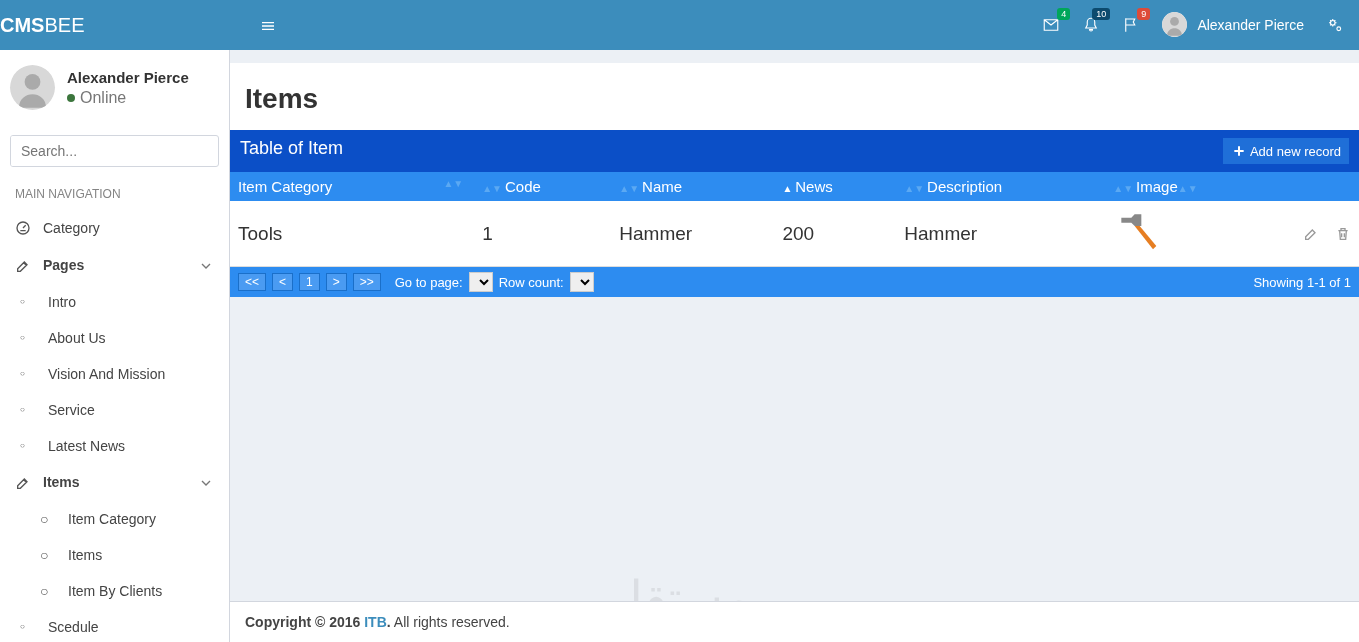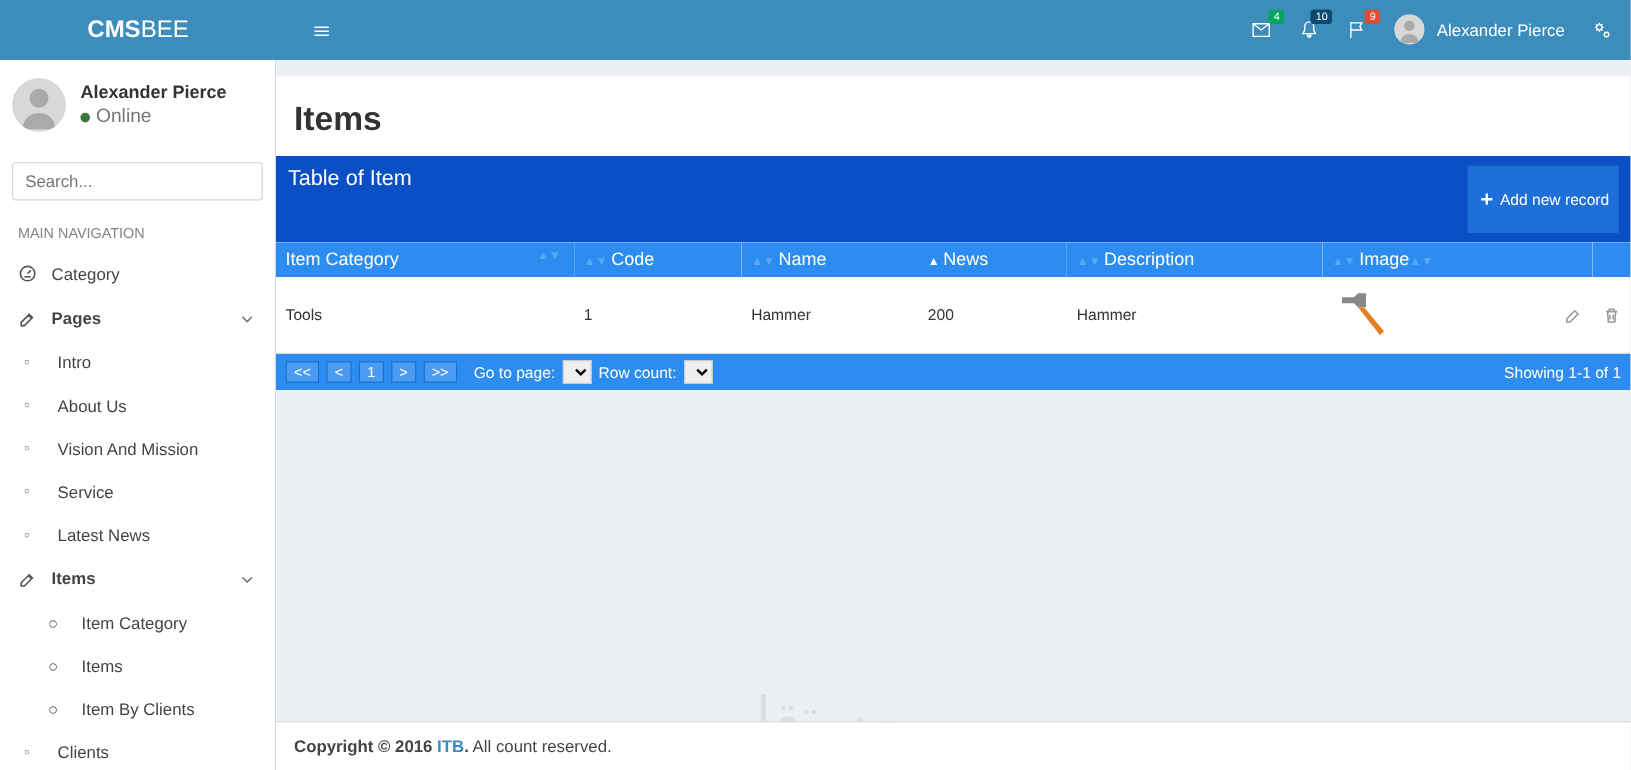--- a/index.html
+++ b/index.html
@@ -1,19 +1,19 @@
 <!DOCTYPE html>
 <html><head>
 <meta charset="utf-8">
 <style>
 * { margin: 0; padding: 0; box-sizing: border-box; }
 body { font-family: 'Source Sans Pro', Helvetica, Arial, sans-serif; font-size: 14px; color: #333; background: #ecf0f5; }
 .wrapper { display: flex; flex-direction: column; height: 642px; width: 1359px; overflow: hidden; position: relative; }
 .header { height: 50px; background: #3c8dbc; display: flex; align-items: center; color: #fff; }
-.logo { width: 230px; text-align: center; font-size: 20px; font-weight: 300; }
+.logo { width: 230px; text-align: left; font-size: 20px; font-weight: 300; }
 .logo b { font-weight: 700; }
 .navbar { flex: 1; display: flex; align-items: center; justify-content: space-between; padding: 0 15px; }
 .sidebar-toggle { cursor: pointer; padding: 15px; }
 .nav-right { display: flex; align-items: center; gap: 22px; }
 .nav-icon { position: relative; cursor: pointer; }
 .badge { position: absolute; top: -8px; right: -10px; font-size: 9px; padding: 1px 4px; border-radius: 3px; color: #fff; }
 .badge-green { background: #00a65a; }
 .badge-orange { background: #0c4a6e; }
 .badge-red { background: #dd4b39; }
 .user-area { display: flex; align-items: center; gap: 10px; cursor: pointer; }
@@ -37,27 +37,27 @@
 .nav-item .icon { width: 20px; margin-right: 8px; color: #555; }
 .nav-item .chevron { margin-left: auto; color: #777; }
 .sub-item { padding-left: 20px; }
 .sub-item .icon { font-size: 8px; }
 .sub-sub { padding-left: 40px; }
 .nav-item.active { font-weight: 600; }
 .content { flex: 1; display: flex; flex-direction: column; background: #ecf0f5; overflow: hidden; }
 .content-header { background: #fff; padding: 20px 15px 15px; font-size: 28px; color: #333; margin: 13px 0 0 0; }
 .box { margin: 0; }
 .box-header { background: #0b4fc7; color: #fff; padding: 8px 10px; font-size: 18px; display: flex; justify-content: space-between; align-items: flex-start; }
-.add-btn { background: #1f6fd8; border: none; color: #fff; padding: 20px 8px; cursor: pointer; font-size: 13px; display: flex; align-items: center; gap: 3px; }
+.add-btn { background: #1f6fd8; border: none; color: #fff; padding: 5px 8px; cursor: pointer; font-size: 13px; display: flex; align-items: center; gap: 3px; }
 .table { width: 100%; border-collapse: collapse; background: #fff; }
 .table thead { background: #2d8cf0; color: #fff; }
 .table th { text-align: left; padding: 6px 8px; font-weight: 400; font-size: 15px; position: relative; }
 .sort-icon { color: #5ba9f3; margin-right: 3px; font-size: 10px; }
 .sort-icon.active { color: #fff; }
-.table td { padding: 10px 8px; border-bottom: 1px solid #ddd; font-size: 13px; color: #333; }
+.table td { padding: 10px 8px; border-bottom: 1px solid #ddd; font-size: 19px; color: #333; }
 .action-cell { text-align: center; width: 30px; padding: 5px; }
 .action-icon { color: #999; cursor: pointer; }
 .hammer-img { width: 50px; height: 40px; }
 .pager { background: #2d8cf0; color: #fff; padding: 5px 8px; display: flex; align-items: center; gap: 6px; font-size: 13px; }
 .pager-btn { background: #4a9bf2; border: 1px solid #1a6fc9; color: #fff; padding: 1px 6px; cursor: pointer; font-size: 12px; }
 .pager select { border: 1px solid #ccc; font-size: 12px; padding: 1px; }
 .pager-info { margin-left: auto; text-align: right; }
 .footer { background: #fff; border-top: 1px solid #d2d6de; padding: 12px 15px; color: #444; margin-left: 230px; position: absolute; bottom: 0; left: 0; right: 0; }
 .footer a { color: #3c8dbc; text-decoration: none; }
 .watermark { position: absolute; left: 50%; top: 570px; transform: translateX(-50%); opacity: 0.12; pointer-events: none; font-size: 28px; color: #666; text-align: center; letter-spacing: 4px; }
@@ -209,21 +209,21 @@
         <li class="nav-item sub-sub">
             <span class="icon">○</span>
             <span>Items</span>
           </li>
         <li class="nav-item sub-sub">
             <span class="icon">○</span>
             <span>Item By Clients</span>
           </li>
         <li class="nav-item sub-item">
             <span class="icon">○</span>
-            <span>Clients</span>
+            <span>Scedule</span>
           </li>
 
       </ul>
     </aside>
 
     <div class="content">
       <h1 class="content-header">Items</h1>
       <div class="box">
         <div class="box-header">
           <span>Table of Item</span>
@@ -284,15 +284,15 @@
       </div>
     </div>
   </div>
 
   <div class="watermark">
     <span class="ar">مستقل</span>
     mostaql.com
   </div>
 
   <div class="footer">
-    <strong><span>Copyright © 2016 </span><a href="#">ITB</a>.</strong><span> All count reserved.</span>
+    <strong><span>Copyright © 2016 </span><a href="#">ITB</a>.</strong><span> All rights reserved.</span>
   </div>
 </div>
 
 </body></html>

